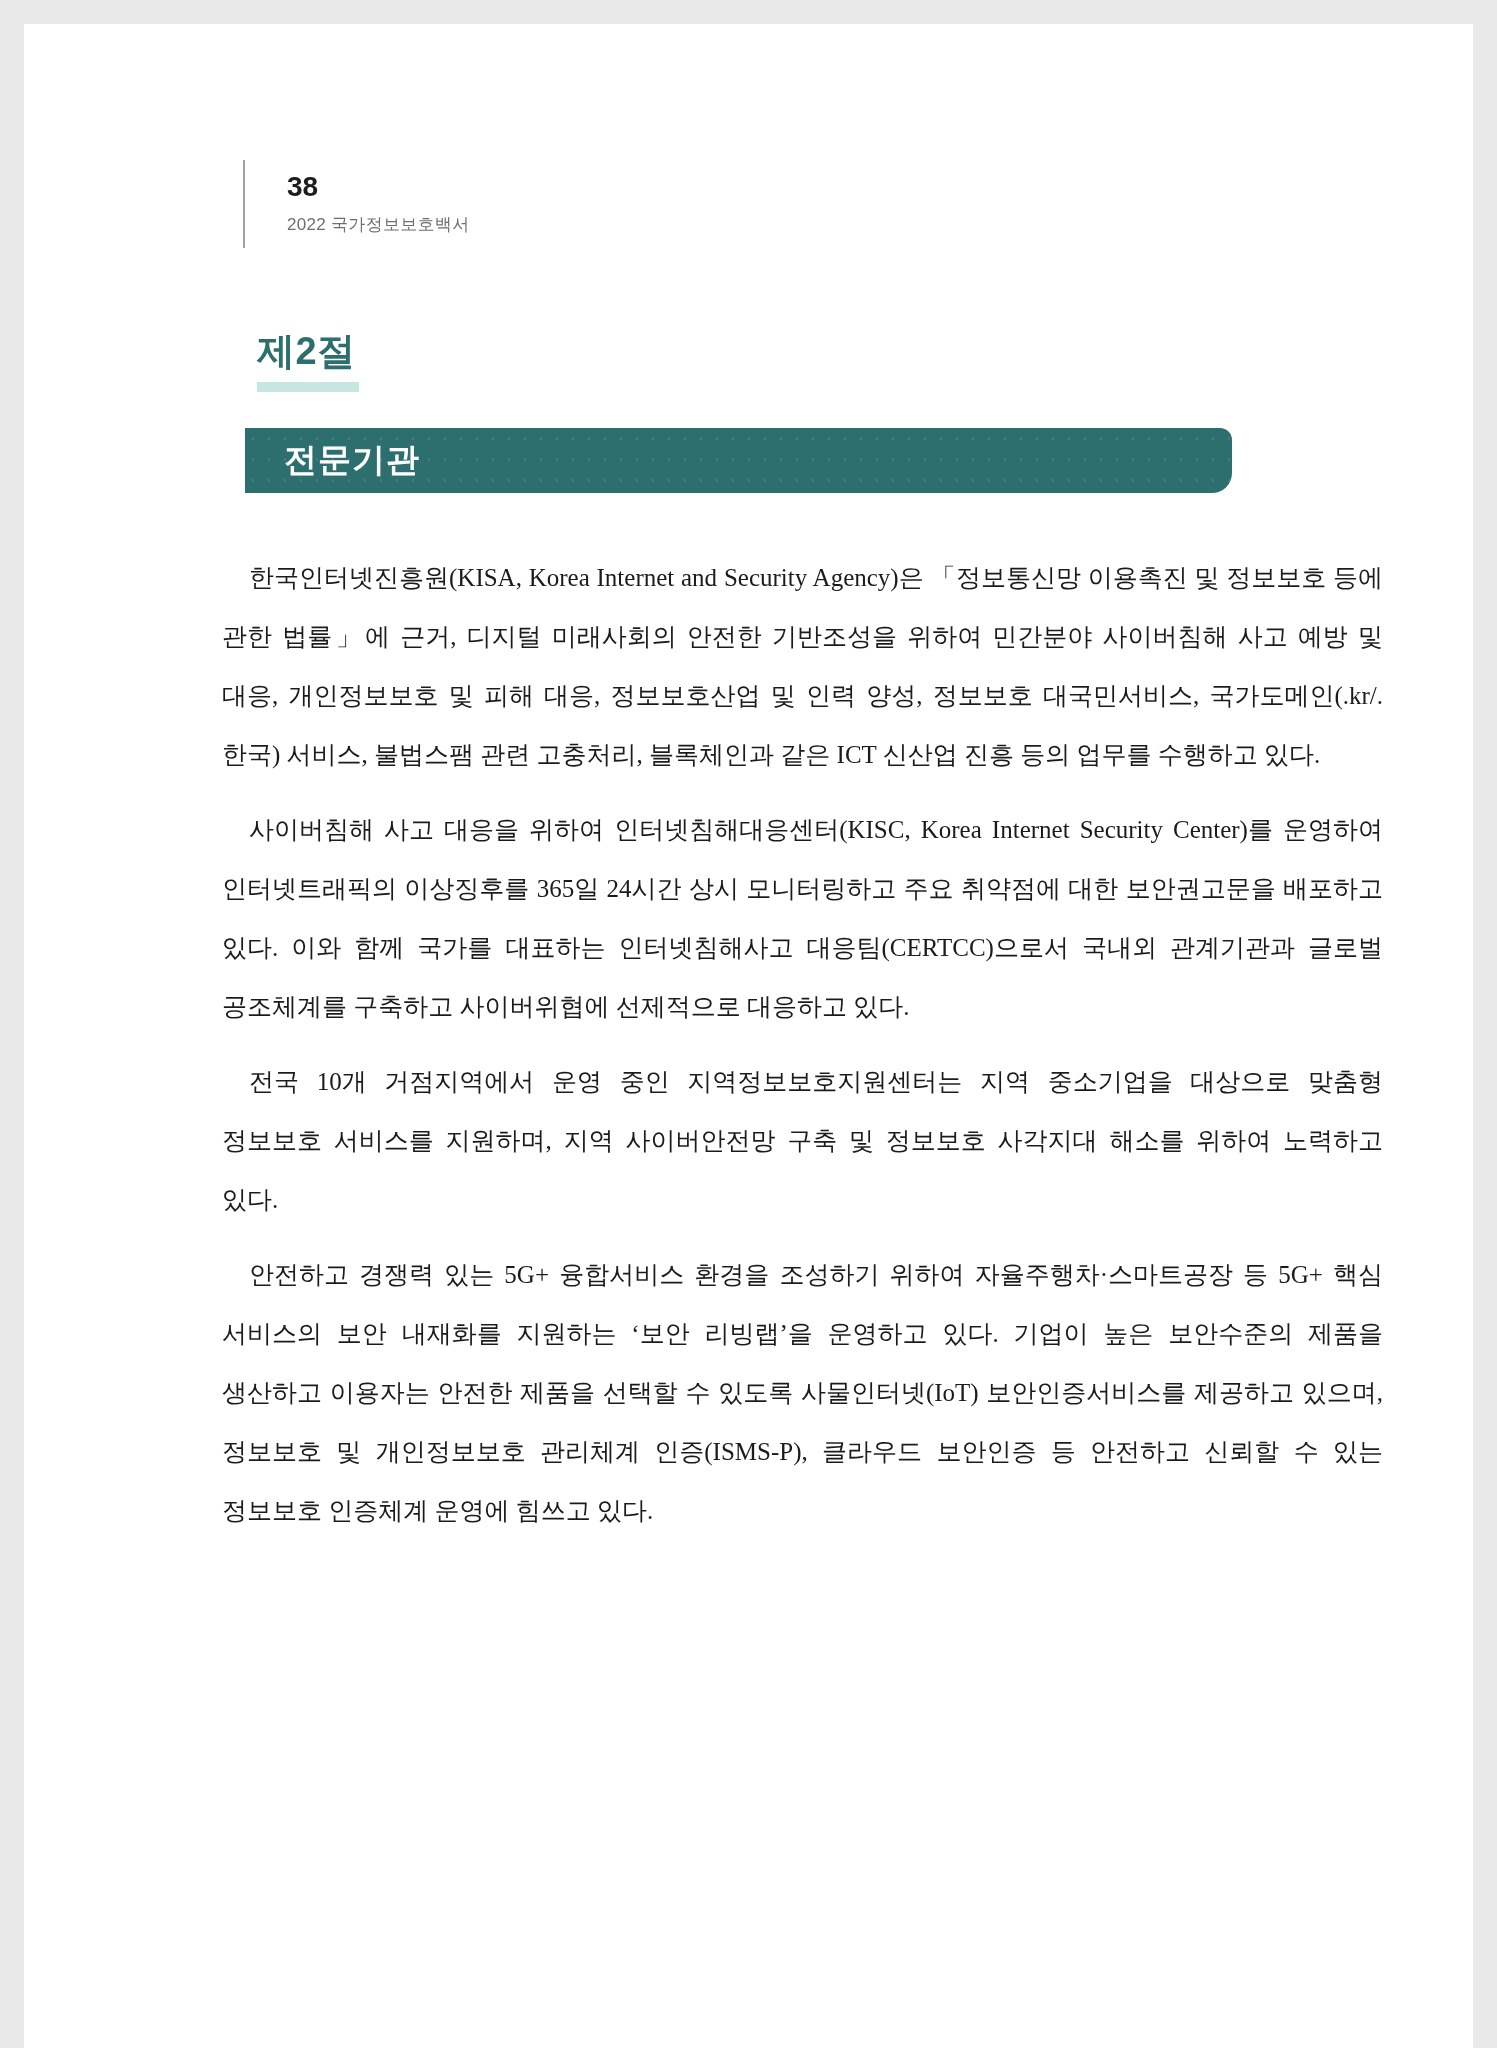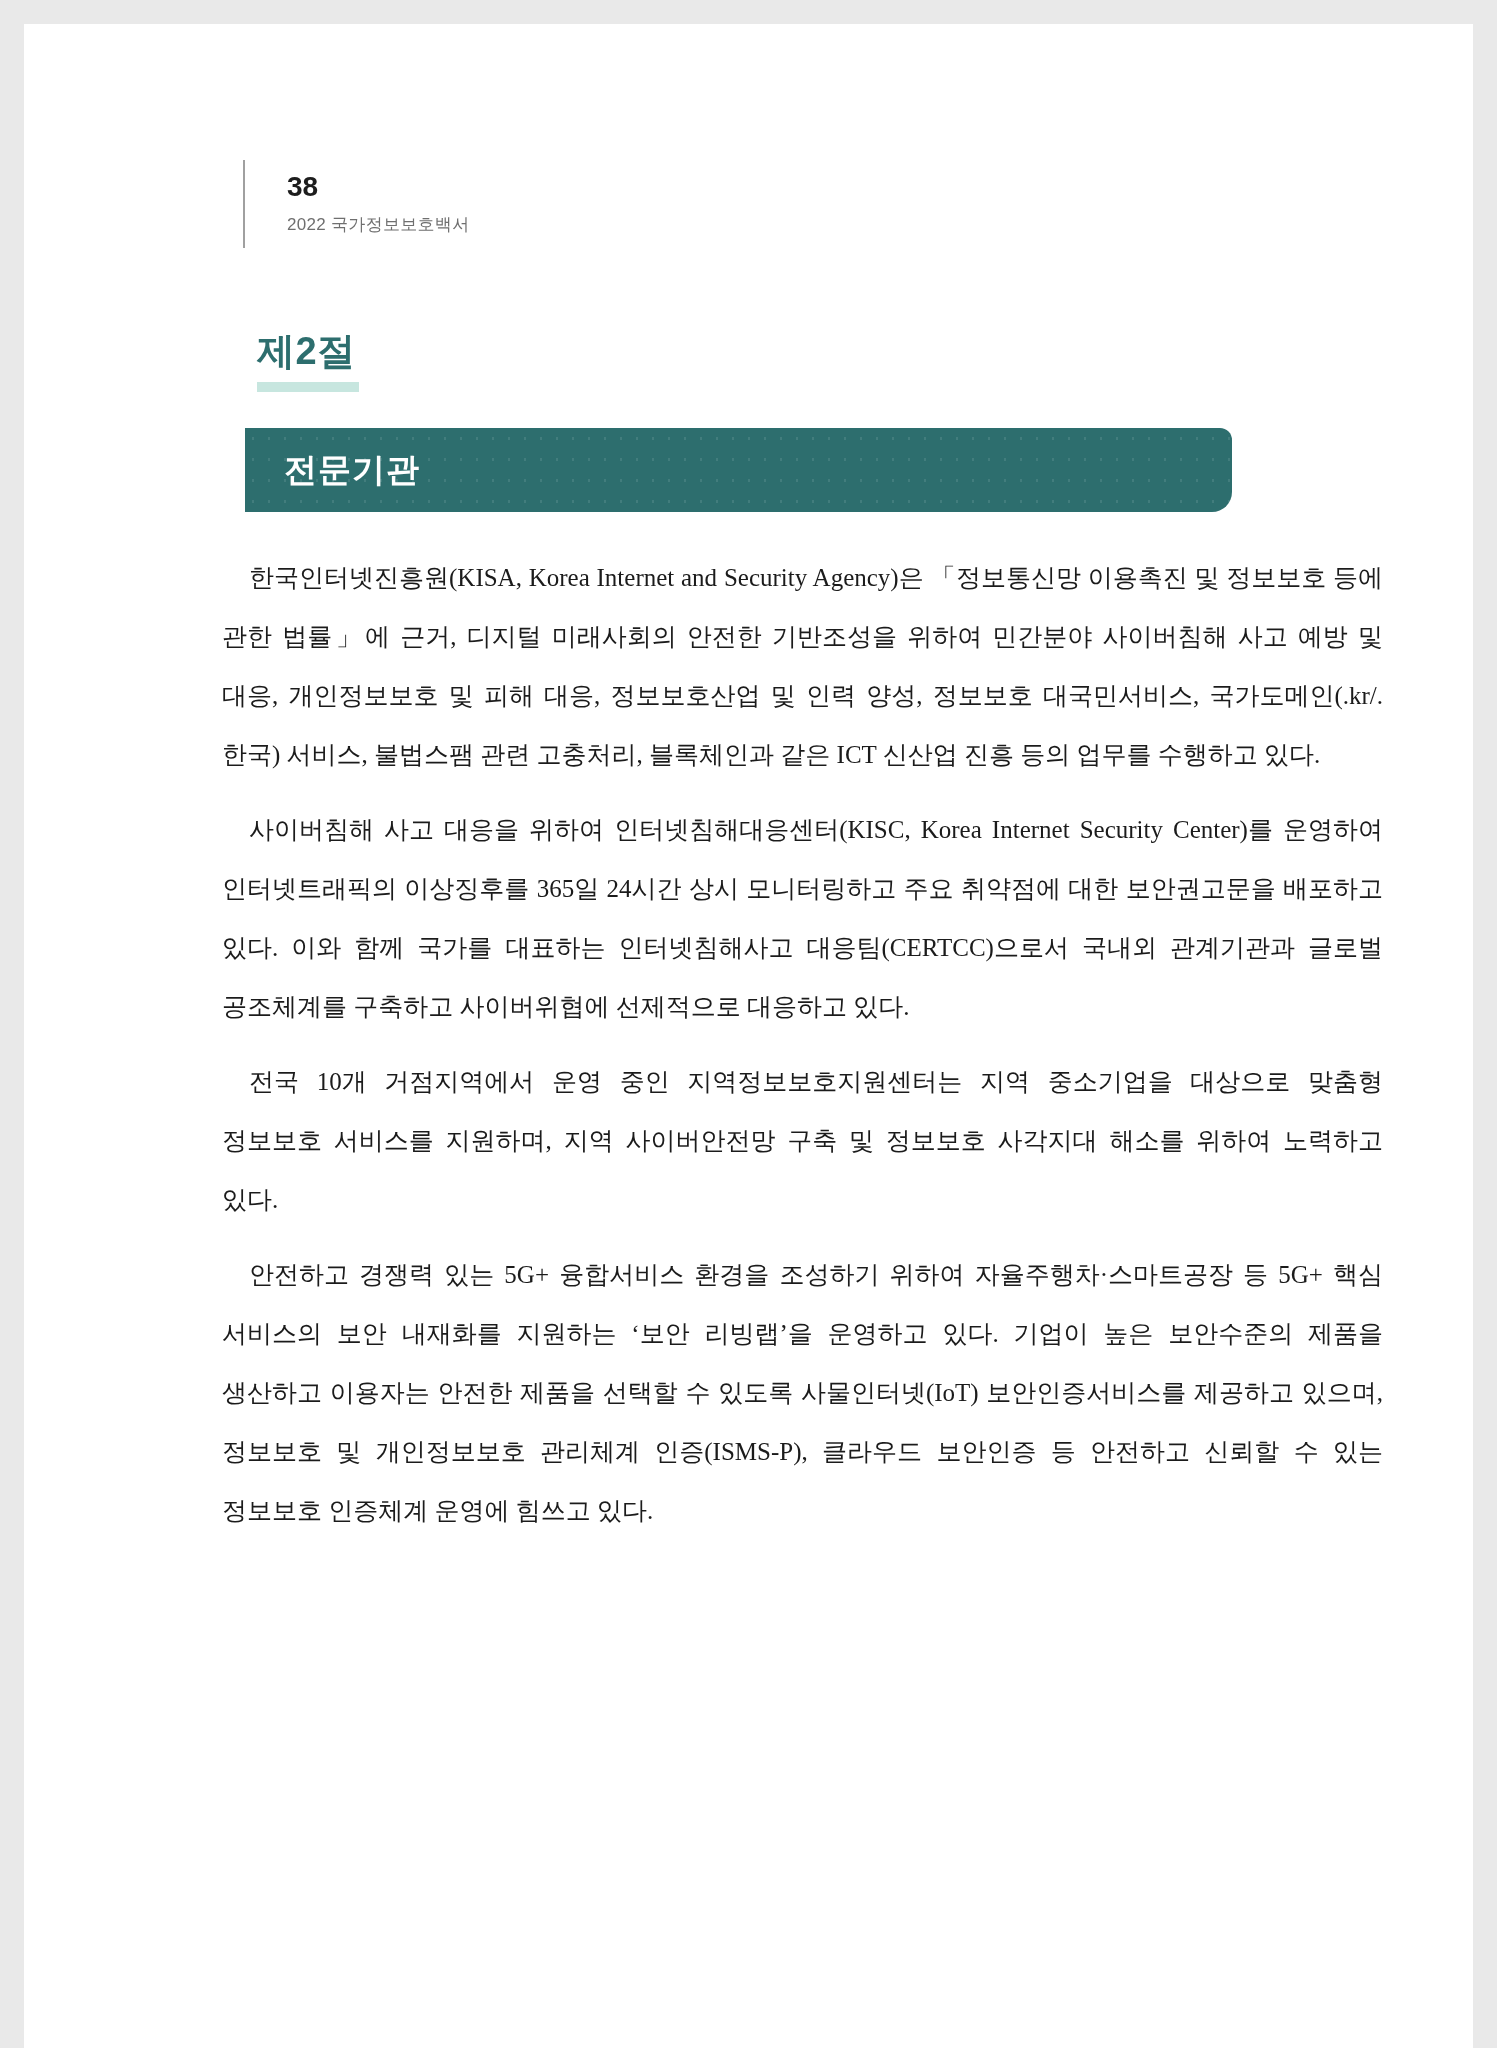--- a/index.html
+++ b/index.html
@@ -21,21 +21,21 @@
 
   
   .section-header { position:absolute; left:197px; top:266px; display:flex; align-items:flex-start;flex-direction:column; }
   .section-label-wrap { margin-right:21px; }
   .section-label {
     font-size:38px; font-weight:800; color:#2d6e6e;
     line-height:1; letter-spacing:0.5px; padding-top:6px;
   }
   .section-underline { height:10px; width:102px; background:#c7e6df; margin-top:10px; }
   .section-title-bar {
-    width:987px; height:84px;
+    width:987px; height:65px;
     background-color:#2d6e6e;
     background-image:radial-gradient(rgba(255,255,255,0.10) 1.2px, transparent 1.4px);
     background-size:16px 21px;
     border-radius:0 12px 20px 0;
     color:#ffffff; font-size:33px; font-weight:bold;
     display:flex; align-items:center;
     padding-left:27px; letter-spacing:1px;
   }
 
   

